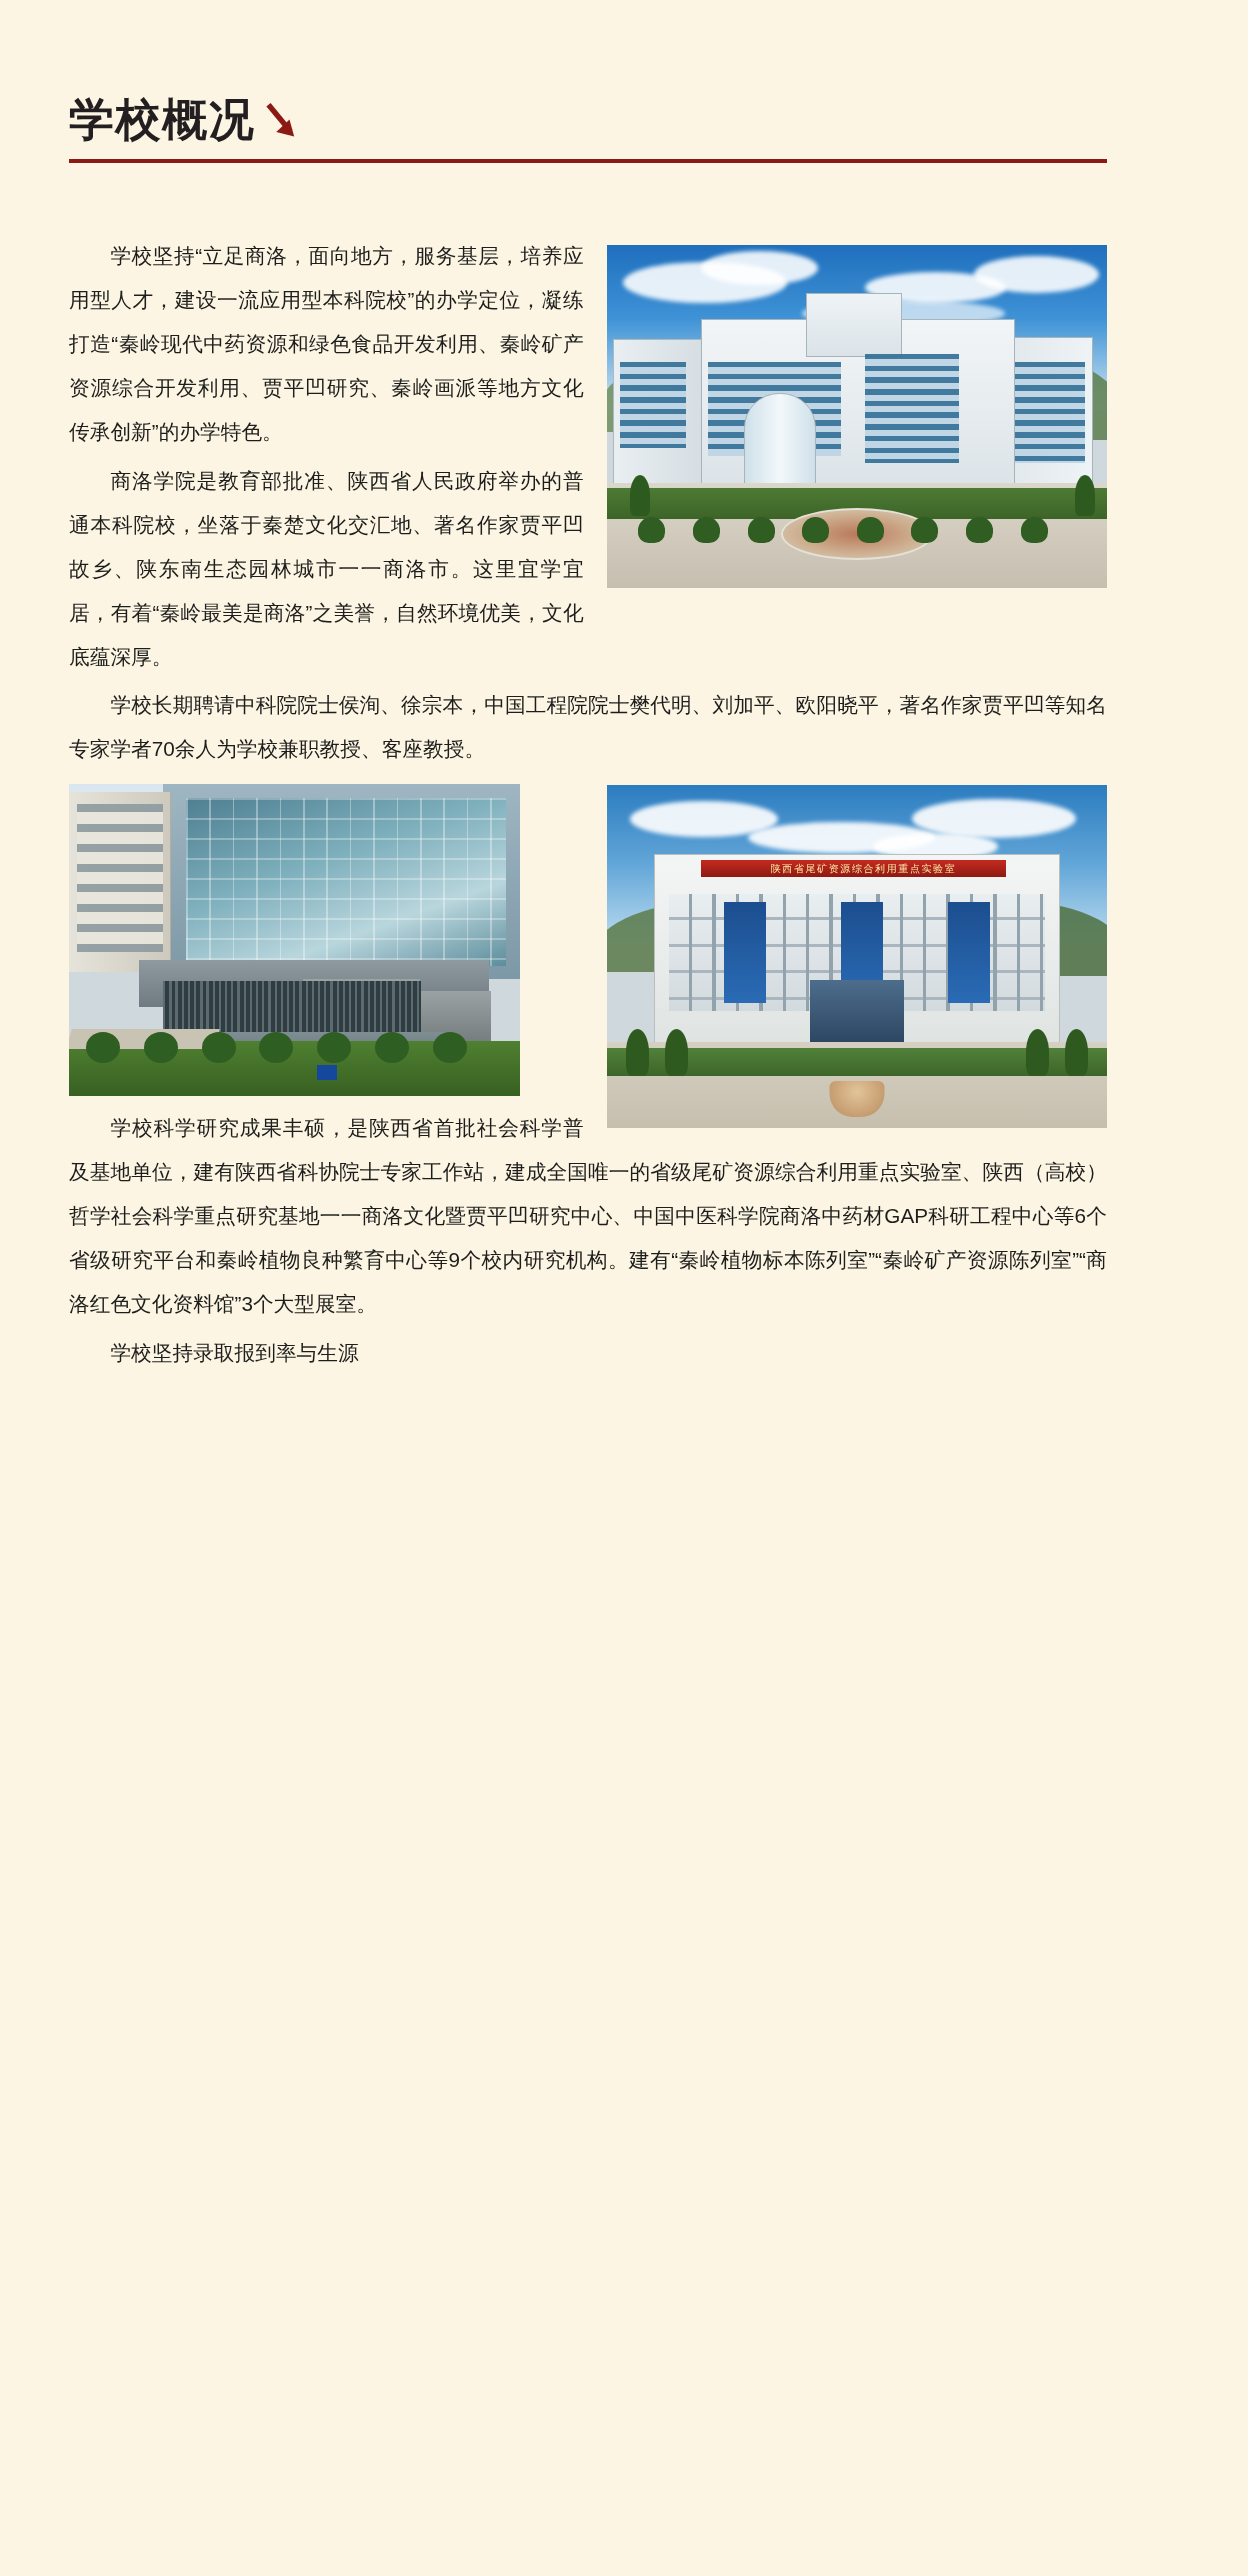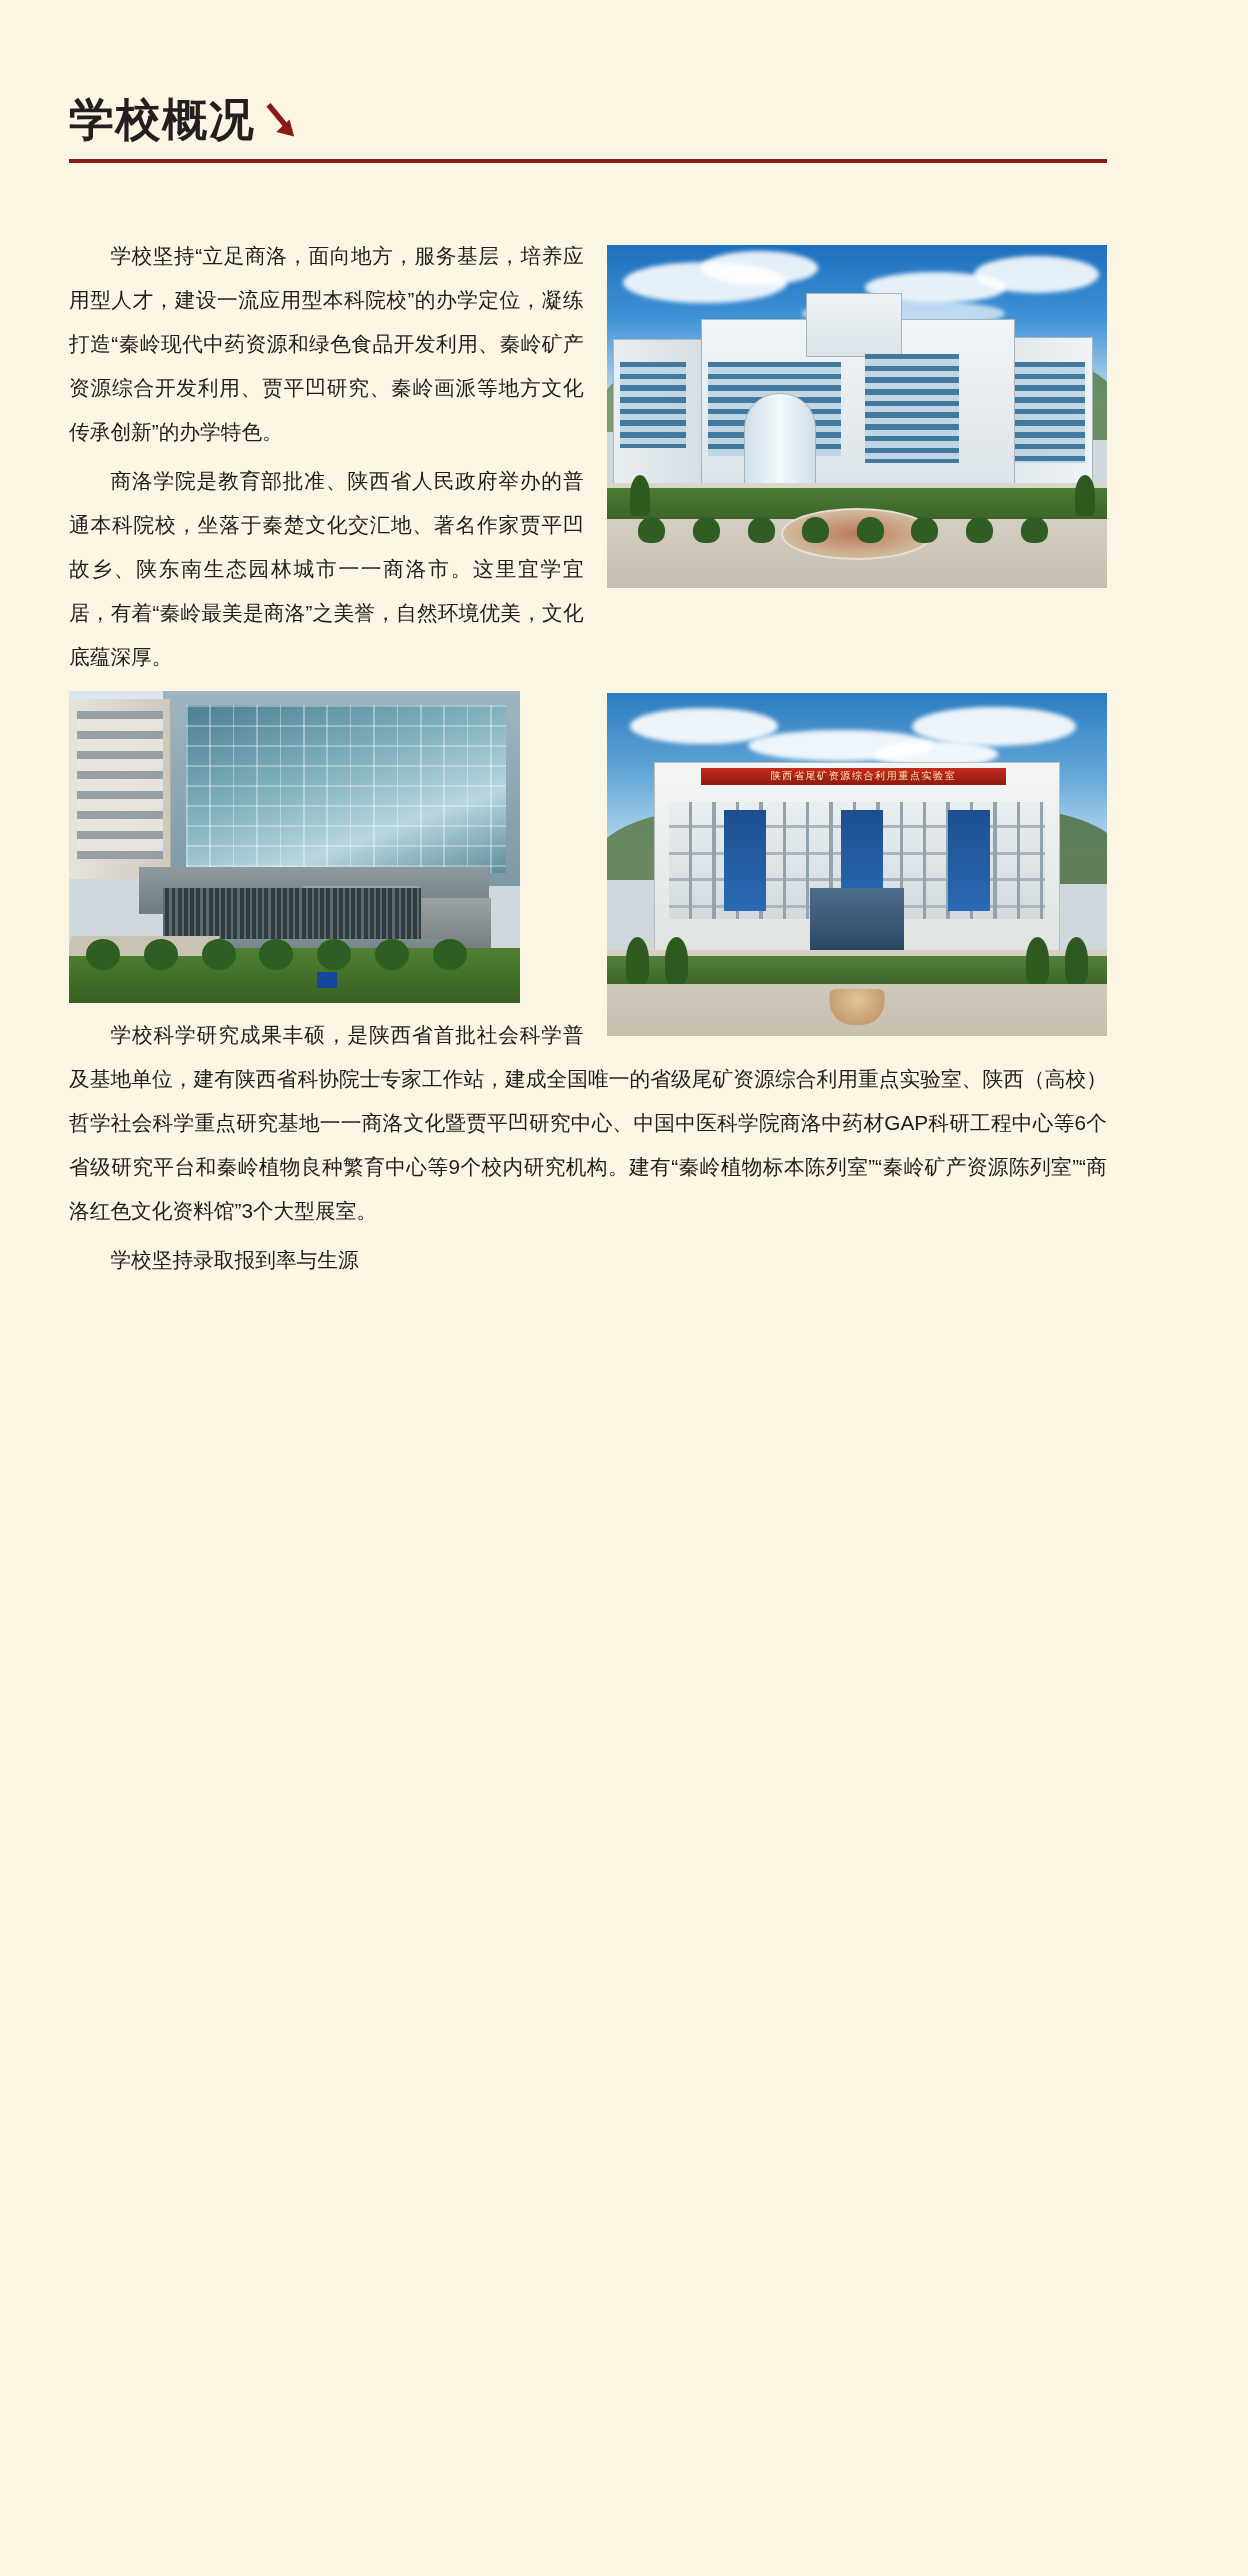--- a/index.html
+++ b/index.html
@@ -362,20 +362,21 @@
       <div class="shrub" style="left:250px"></div>
       <div class="shrub" style="left:304px"></div>
       <div class="shrub" style="left:359px"></div>
       <div class="shrub" style="left:414px"></div>
       <div class="tree" style="left:23.4px"></div>
       <div class="tree" style="left:468px"></div>
     </div>
 
     <p>学校坚持“立足商洛，面向地方，服务基层，培养应用型人才，建设一流应用型本科院校”的办学定位，凝练打造“秦岭现代中药资源和绿色食品开发利用、秦岭矿产资源综合开发利用、贾平凹研究、秦岭画派等地方文化传承创新”的办学特色。</p>
     <p>商洛学院是教育部批准、陕西省人民政府举办的普通本科院校，坐落于秦楚文化交汇地、著名作家贾平凹故乡、陕东南生态园林城市一一商洛市。这里宜学宜居，有着“秦岭最美是商洛”之美誉，自然环境优美，文化底蕴深厚。</p>
+    <p>学校长期聘请中科院院士侯洵、徐宗本，中国工程院院士樊代明、刘加平、欧阳晓平，著名作家贾平凹等知名专家学者70余人为学校兼职教授、客座教授。</p>
 
     <div class="photo ph2 img-mid-left">
       <div class="sky2"></div>
       <div class="bigbld"></div>
       <div class="glasswall"></div>
       <div class="leftbld"></div>
       <div class="leftwin"></div>
       <div class="podium"></div>
       <div class="stone s1"></div>
       <div class="stone s2"></div>

